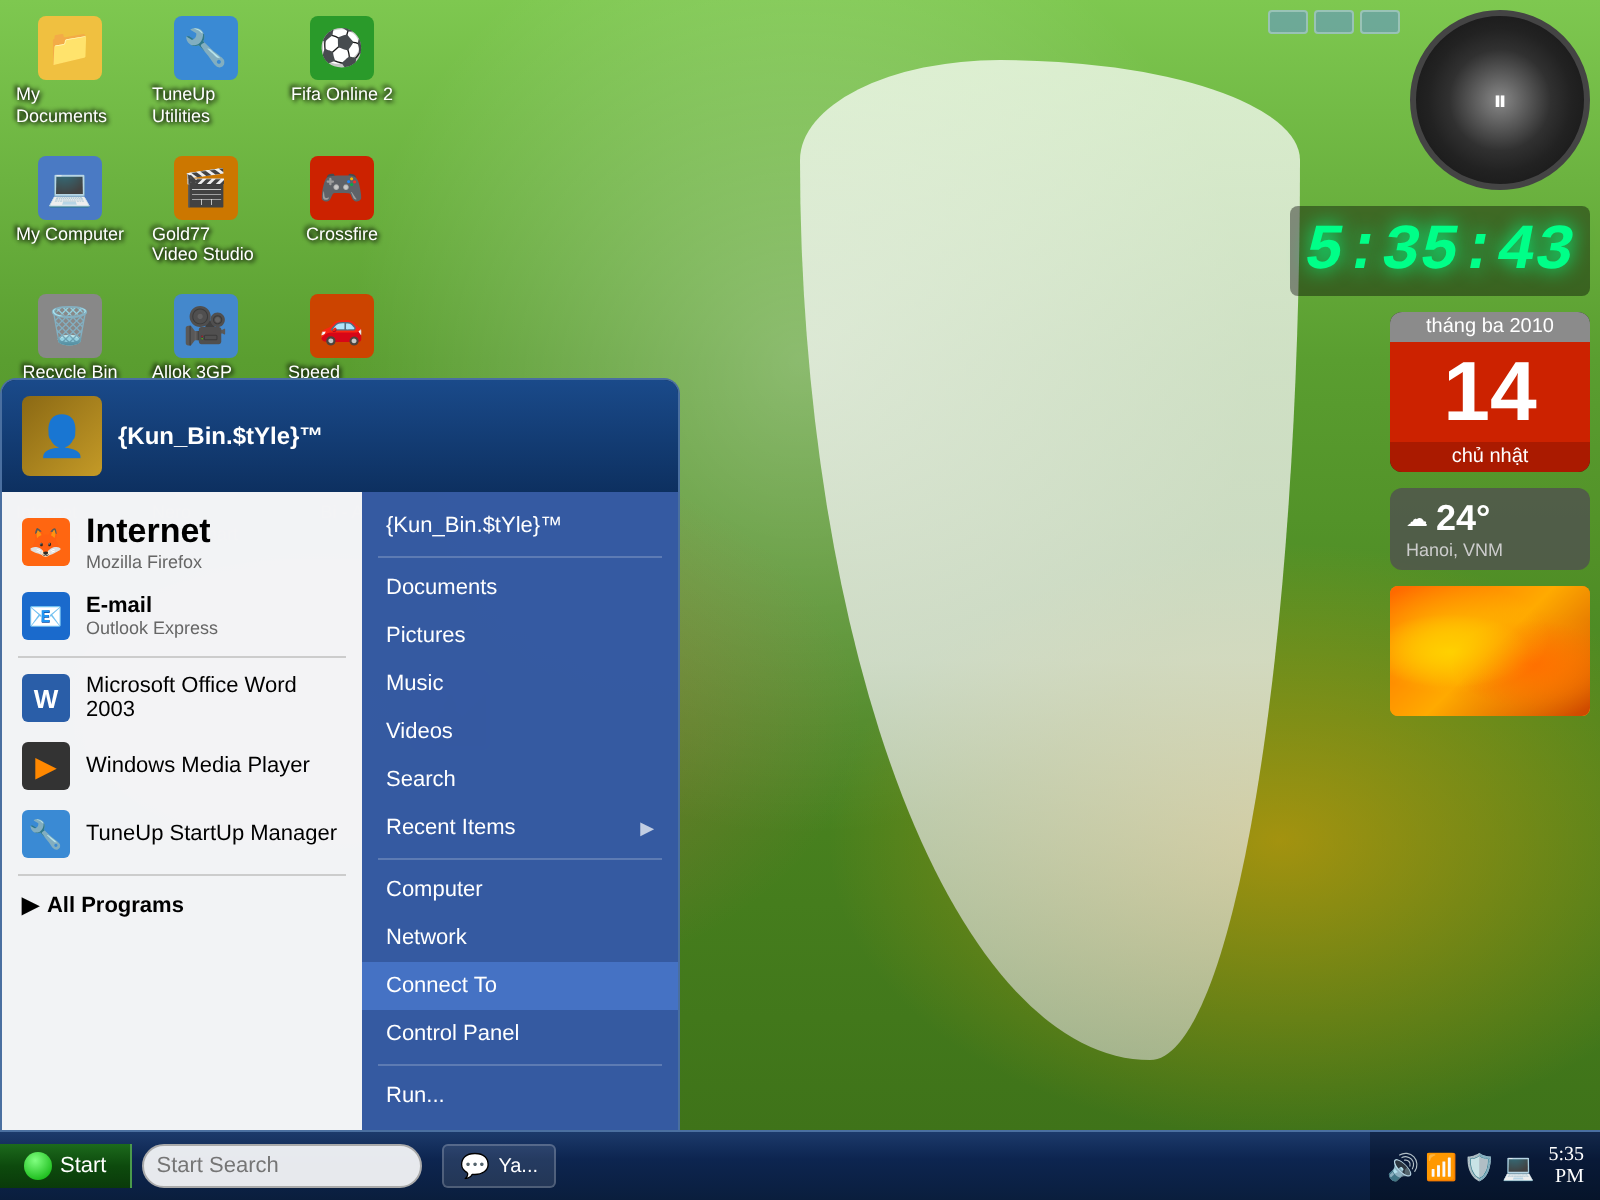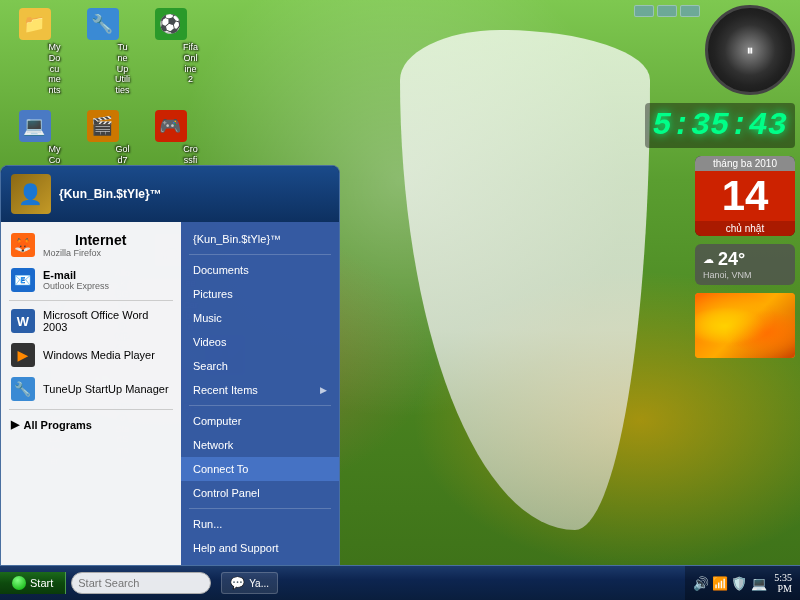--- a/index.html
+++ b/index.html
@@ -71,25 +71,24 @@
       border-radius: 4px;
       display: flex;
       align-items: center;
       justify-content: center;
       font-size: 18px;
       margin-bottom: 2px;
     }
     .icon-label {
       font-size: 9px;
       color: white;
-      text-align: center;
+      text-align: left;
       text-shadow: 1px 1px 2px black, -1px -1px 2px black;
       line-height: 1.2;
       word-break: break-word;
-      margin-left: 39px;
     }
 
     
     .right-widgets {
       position: absolute;
       right: 5px;
       top: 5px;
       display: flex;
       flex-direction: column;
       align-items: flex-end;
@@ -542,21 +541,21 @@
       <span class="start-menu-username">{Kun_Bin.$tYle}™</span>
     </div>
 
     <div class="start-menu-body">
 
       <div class="start-left">
 
         <div class="start-app-item">
           <div class="start-app-icon" style="background:#ff6611;">🦊</div>
           <div>
-            <div style="font-weight:bold;font-size:14px;margin-left:32px;">Internet</div>
+            <div style="font-weight:bold;font-size:17px;">Internet</div>
             <div style="font-size:9px;color:#666;">Mozilla Firefox</div>
           </div>
         </div>
 
         <div class="start-app-item">
           <div class="start-app-icon" style="background:#1a6acc;">📧</div>
           <div>
             <div style="font-weight:bold;font-size:11px;">E-mail</div>
             <div style="font-size:9px;color:#666;">Outlook Express</div>
           </div>
@@ -618,23 +617,20 @@
         </div>
         <div class="start-link highlighted">
           <span>Connect To</span>
         </div>
         <div class="start-link">
           <span>Control Panel</span>
         </div>
         <div class="start-right-divider"></div>
         <div class="start-link">
           <span>Run...</span>
-        </div>
-        <div class="start-link">
-          <span>Help and Support</span>
         </div>
       </div>
     </div>
   </div>
 
   <div id="taskbar">
 
     <button class="start-button">
       <div class="start-orb"></div>
       <span>Start</span>

